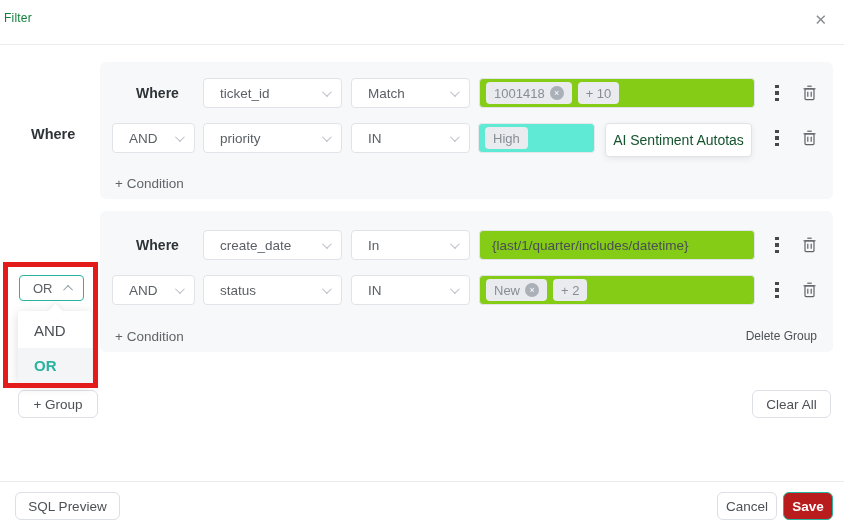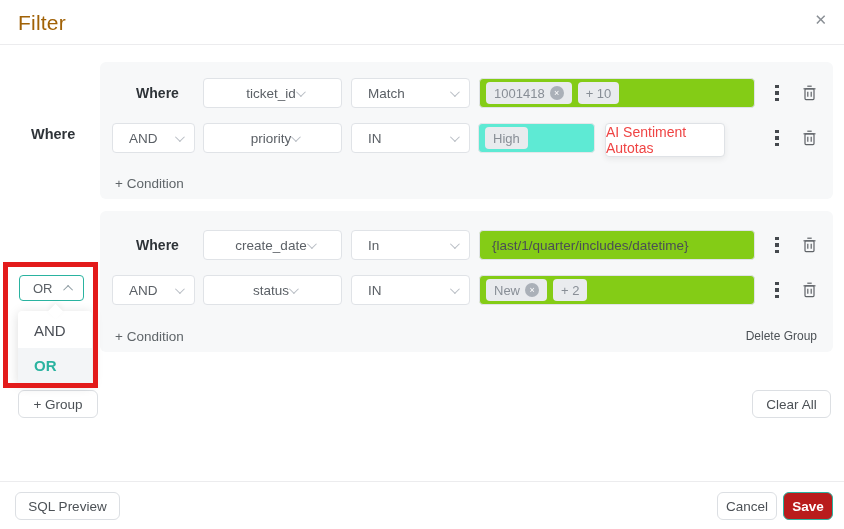--- a/index.html
+++ b/index.html
@@ -4,21 +4,21 @@
 <style>
   * { box-sizing: border-box; margin: 0; padding: 0; }
   html,body { width:844px; height:529px; }
   body {
     font-family: "Liberation Sans", "DejaVu Sans", sans-serif;
     background:#fff; color:#33383d; overflow:hidden; position:relative;
   }
   .abs { position:absolute; }
 
   
-  .hdr-title { left:18px; top:11px; font-size:21px; color:#a16207; letter-spacing:.2px; }
+  .hdr-title { left:4px; top:11px; font-size:12px; color:#15803d; letter-spacing:.2px; }
   .hdr-close { right:17px; top:11px; font-size:15px; color:#8a8f95; cursor:pointer; }
   .hdr-line { left:0; top:44px; width:844px; height:1px; background:#ececee; }
 
   
   .where-outer { left:31px; top:126px; font-size:14.5px; font-weight:bold; color:#2e3338; }
 
   
   .panel { left:100px; width:733px; background:#f7f8f9; border-radius:6px; }
   .panel.p1 { top:62px;  height:137px; }
   .panel.p2 { top:211px; height:141px; }
@@ -42,27 +42,27 @@
   .valtext { padding-left:6px; color:#4a4e55; font-size:13.5px; white-space:nowrap; }
 
   .tag { display:inline-flex; align-items:center; gap:5px; background:#e9ebee; color:#888e96;
          border-radius:4px; height:22px; padding:0 8px; font-size:13px; white-space:nowrap; }
   .tag-x { width:14px; height:14px; border-radius:50%; background:#aab0b8; color:#fff;
            font-size:9px; line-height:14px; text-align:center; cursor:pointer; }
 
   
   .c-join  { left:12px;  width:83px; }
   .c-jlab  { left:20px;  }
-  .c-field { left:103px; width:139px;justify-content:center; }
+  .c-field { left:103px; width:139px; }
   .c-op    { left:251px; width:119px; }
   .c-val   { left:379px; width:276px; }
   .c-high  { left:378px; width:117px; }
-  .c-sugg  { left:505px; width:120px; height:34px; background:#fff; border:1px solid #dfe2e6;
+  .c-sugg  { left:505px; width:147px; height:34px; background:#fff; border:1px solid #dfe2e6;
              border-radius:4px; box-shadow:0 2px 6px rgba(0,0,0,.07); display:flex;
-             align-items:center; justify-content:center; font-size:14px; color:#ef4444; cursor:pointer; }
+             align-items:center; justify-content:center; font-size:14px; color:#14532d; cursor:pointer; }
   .r1 { top:16px; } .r2 { top:61px; }
   .p2 .r1 { top:19px; } .p2 .r2 { top:64px; }
 
   .kebab { position:absolute; left:667px; width:20px; height:30px; display:flex; flex-direction:column;
            gap:3px; align-items:center; justify-content:center; cursor:pointer; }
   .kebab i { width:3.2px; height:3.2px; background:#45494e; display:block; }
   .trashbox { position:absolute; left:699px; width:20px; height:30px; display:flex; align-items:center;
               justify-content:center; cursor:pointer; }
 
   .addcond { position:absolute; left:15px; font-size:13.5px; color:#5f6569; cursor:pointer; }

